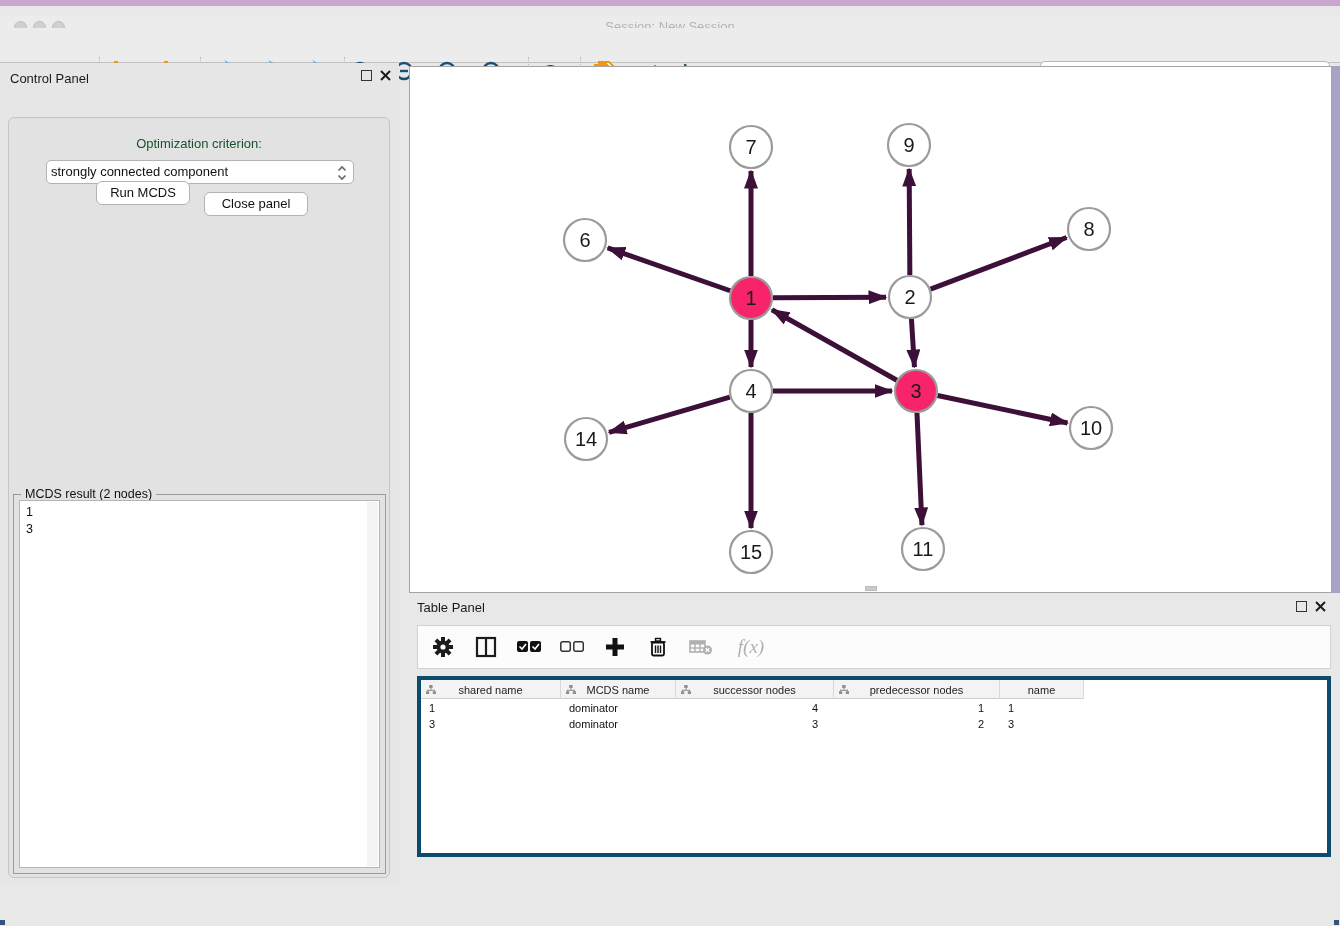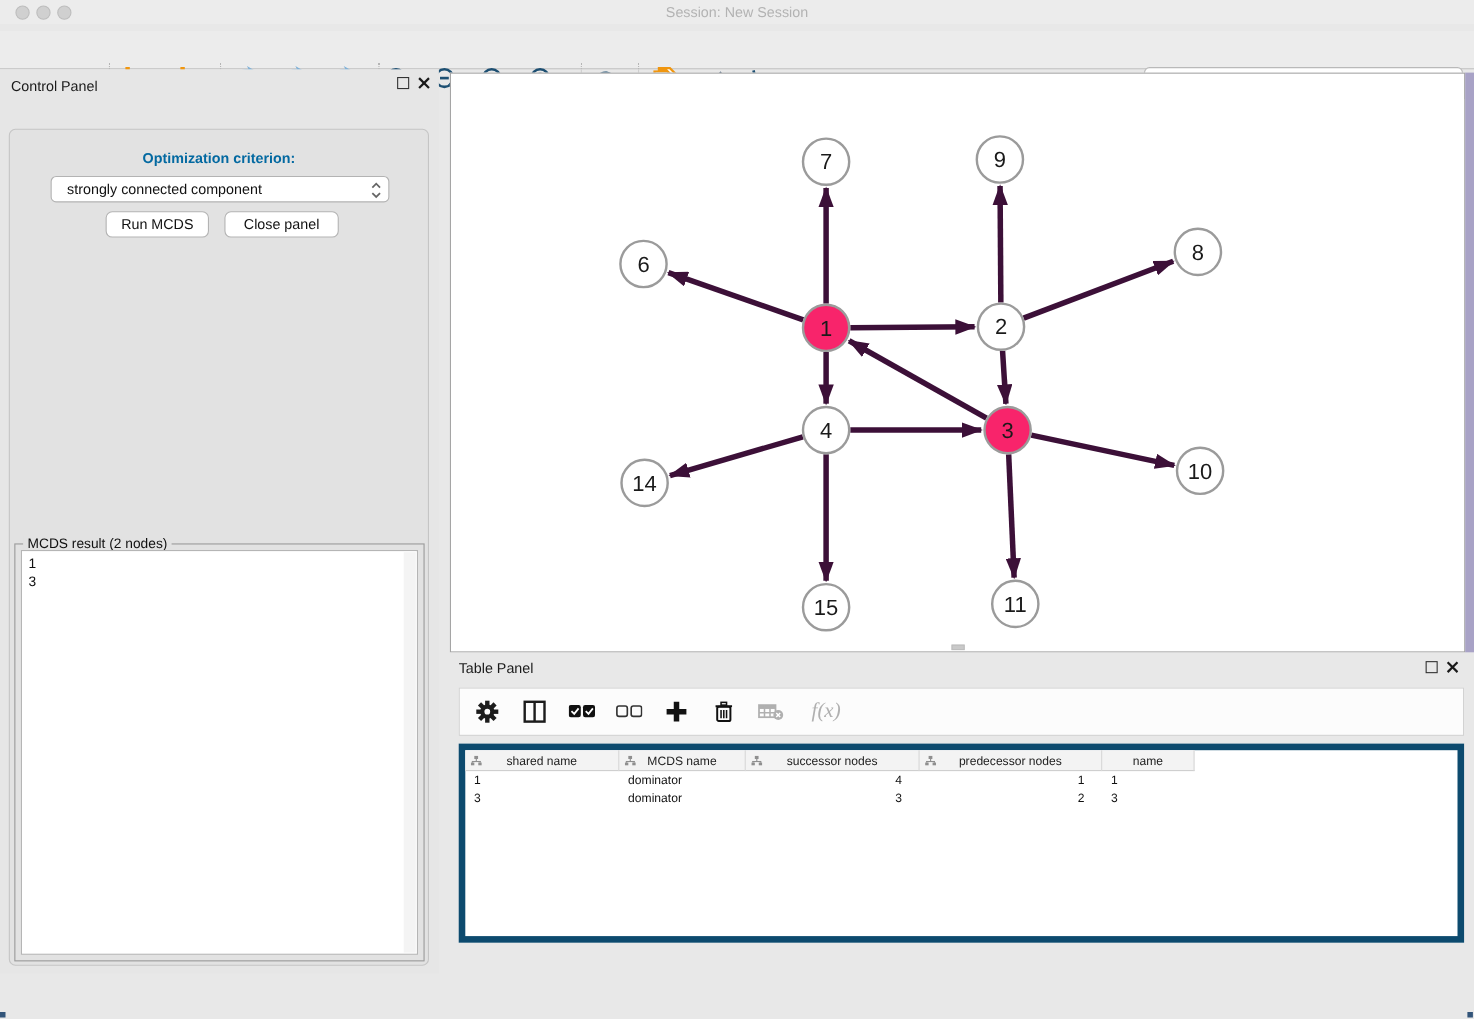--- a/index.html
+++ b/index.html
@@ -2,21 +2,21 @@
 <html><head>
 <meta charset="utf-8">
 <style>
   * { margin:0; padding:0; box-sizing:border-box; }
   html,body { width:1340px; height:926px; overflow:hidden; }
   body { font-family:"Liberation Sans", sans-serif; background:#e8e8e8; position:relative; color:#222; }
   #app { position:absolute; inset:0; }
 
   
   .frame-top { position:absolute; left:0; top:0; width:1340px; height:6px; background:#c9a7cd; }
-  .titlebar { position:absolute; left:0; top:0; width:1340px; height:22px; background:#ececec; }
+  .titlebar { position:absolute; left:0; top:16px; width:1340px; height:22px; background:#ececec; }
   .titlebar .title { position:absolute; left:0; right:0; top:3px; text-align:center; font-size:13px; color:#b3b3b3; }
   .tl-dot { position:absolute; top:5px; width:13px; height:13px; border-radius:50%; background:#d0d0d0; border:1px solid #bdbdbd; }
 
   
   .toolbar { position:absolute; left:0; top:28px; width:1340px; height:35px; background:#ececec; border-bottom:1px solid #c2c2c2; }
   .tb-icon { position:absolute; top:29px; width:34px; height:34px; display:flex; align-items:center; justify-content:center; cursor:default; }
   .tb-sep { position:absolute; top:29px; height:32px; width:0; border-left:1px dotted #b5b5b5; }
   .searchbox { position:absolute; right:10px; top:33px; width:290px; height:23px; background:#fff; border:1px solid #b9b9b9; border-radius:5px; display:flex; align-items:center; padding-left:4px; }
   .searchbox input { border:none; outline:none; flex:1; height:18px; font-size:12px; font-family:"Liberation Sans",sans-serif; background:transparent; }
 
@@ -24,22 +24,22 @@
   .control-panel { position:absolute; left:0; top:63px; width:399px; height:822px; background:#e6e6e6; }
   .panel-header { position:absolute; left:10px; top:8px; font-size:13px; color:#1a1a1a; }
   .panel-btns { position:absolute; right:8px; top:7px; display:flex; gap:8px; align-items:center; }
   .float-box { width:11px; height:11px; border:1.5px solid #333; background:transparent; }
   .tabs-row { position:absolute; top:33px; left:0; width:100%; display:flex; justify-content:center; }
   .tab { height:22px; padding:0 13px; background:#fff; border:1px solid #b9b9b9; border-left:none; font-size:13px; font-weight:600; line-height:20px; color:#111; }
   .tab:first-child { border-left:1px solid #b9b9b9; border-radius:6px 0 0 6px; }
   .tab:last-child { border-radius:0 6px 6px 0; }
   .tab.tab-active { background:#dcdcdc; color:#a9a9a9; border-color:#c3c3c3; }
   .cp-box { position:absolute; left:8px; top:54px; width:382px; height:761px; background:#e2e2e2; border:1px solid #c5c5c5; border-radius:6px; }
-  .opt-label { position:absolute; top:18px; left:0; right:0; text-align:center; font-size:13px; color:#0369a1;font-weight:bold; }
-  .combo { position:absolute; left:37px; top:42px; width:308px; height:24px; background:#fff; border:1px solid #b3b3b3; border-radius:5px; font-size:13px; line-height:22px; padding-left:14px; color:#111; }
+  .opt-label { position:absolute; top:18px; left:0; right:0; text-align:center; font-size:13px; color:#14532d; }
+  .combo { position:absolute; left:37px; top:42px; width:308px; height:24px; background:#fff; border:1px solid #b3b3b3; border-radius:5px; font-size:13px; line-height:22px; padding-left:4px; color:#111; }
   .combo-stepper { position:absolute; right:6px; top:3px; }
   .btn { position:absolute; height:24px; background:#fff; border:1px solid #b3b3b3; border-radius:6px; font-size:13px; text-align:center; line-height:22px; color:#111; }
   .result-group { position:absolute; left:4px; top:376px; width:373px; height:380px; border:1px solid #9a9a9a; }
   .result-legend { position:absolute; top:-8px; left:7px; background:#e2e2e2; padding:0 4px; font-size:12.5px; color:#111; }
   .result-area { position:absolute; inset:5px; background:#fff; border:1px solid #b5b5b5; font-size:12.5px; color:#111; padding:3px 6px; line-height:17px; }
   .result-scroll { position:absolute; top:1px; bottom:1px; right:1px; width:11px; background:#f4f4f4; }
 
   
   .net-window { position:absolute; left:409px; top:66px; width:923px; height:527px; background:#fff; border:1px solid #a5a5a5; }
   .net-titlebar { position:absolute; left:0; top:0; right:0; height:22px; background:linear-gradient(#f6f6f6,#dcdcdc); border-bottom:1px solid #a9a9a9; }
@@ -49,21 +49,21 @@
   .frame-right { position:absolute; left:1332px; top:66px; width:8px; height:527px; background:#a8a2c6; }
   .h-thumb { position:absolute; left:455px; bottom:1px; width:12px; height:5px; background:#c9c9c9; border:1px solid #bdbdbd; }
 
   
   .table-panel { position:absolute; left:408px; top:595px; width:932px; height:293px; background:#e8e8e8; }
   .tp-header { position:absolute; left:9px; top:5px; font-size:13px; color:#1a1a1a; }
   .tp-btns { position:absolute; right:14px; top:6px; display:flex; gap:8px; align-items:center; }
   .tp-toolbar { position:absolute; left:9px; top:30px; width:914px; height:44px; background:#fcfcfc; border:1px solid #d2d2d2; display:flex; align-items:center; gap:17px; padding-left:12px; }
   .tp-tool { width:26px; height:26px; display:flex; align-items:center; justify-content:center; }
   .fx { font-family:"Liberation Serif", serif; font-style:italic; font-size:19px; color:#b0b0b0; }
-  .dtable { position:absolute; left:9px; top:81px; width:914px; height:181px; background:#fff; border:6px solid #0c4a6e; }
+  .dtable { position:absolute; left:9px; top:81px; width:914px; height:181px; background:#fff; border:4px solid #0c4a6e; }
   .dt-headrow { position:absolute; left:0; top:0; height:19px; display:flex; background:#f3f3f3; border-bottom:1px solid #cfcfcf; }
   .dt-hcell { height:19px; border-right:1px solid #d8d8d8; display:flex; align-items:center; justify-content:center; gap:5px; font-size:11px; color:#222; position:relative; }
   .dt-hcell svg { position:absolute; left:5px; top:5px; }
   .dt-row { position:absolute; left:0; height:16px; display:flex; }
   .dt-cell { height:16px; font-size:11px; color:#111; line-height:16px; overflow:hidden; }
   .tp-tabs { position:absolute; bottom:5px; left:0; width:100%; display:flex; justify-content:center; }
 
   
   .statusbar { position:absolute; left:0; top:891px; width:1340px; height:35px; background:#ececec; border-top:1px solid #c9c9c9; }
   .list-btn { position:absolute; left:12px; top:6px; width:27px; height:24px; background:#fdfdfd; border:1px solid #b5b5b5; display:flex; align-items:center; justify-content:center; }
@@ -251,21 +251,21 @@
     </div>
     <div class="cp-box">
       <div class="opt-label">Optimization criterion:</div>
       <div class="combo">
         <span>strongly connected component</span>
         <svg class="combo-stepper" width="10" height="18">
             <path d="M1.5 6.5 L5 3 L8.5 6.5" fill="none" stroke="#666" stroke-width="1.6"></path>
             <path d="M1.5 11.5 L5 15 L8.5 11.5" fill="none" stroke="#666" stroke-width="1.6"></path>
           </svg>
       </div>
-      <div class="btn" style="left:87px; top:74px; width:94px;">Run MCDS</div>
+      <div class="btn" style="left:87px; top:63px; width:94px;">Run MCDS</div>
       <div class="btn" style="left:195px; top:74px; width:104px;">Close panel</div>
       <div class="result-group">
         <div class="result-legend">MCDS result (2 nodes)</div>
         <div class="result-area">
           <div id="result-lines">
               <div>1</div>
               <div>3</div>
             </div>
           <div class="result-scroll"></div>
         </div>

